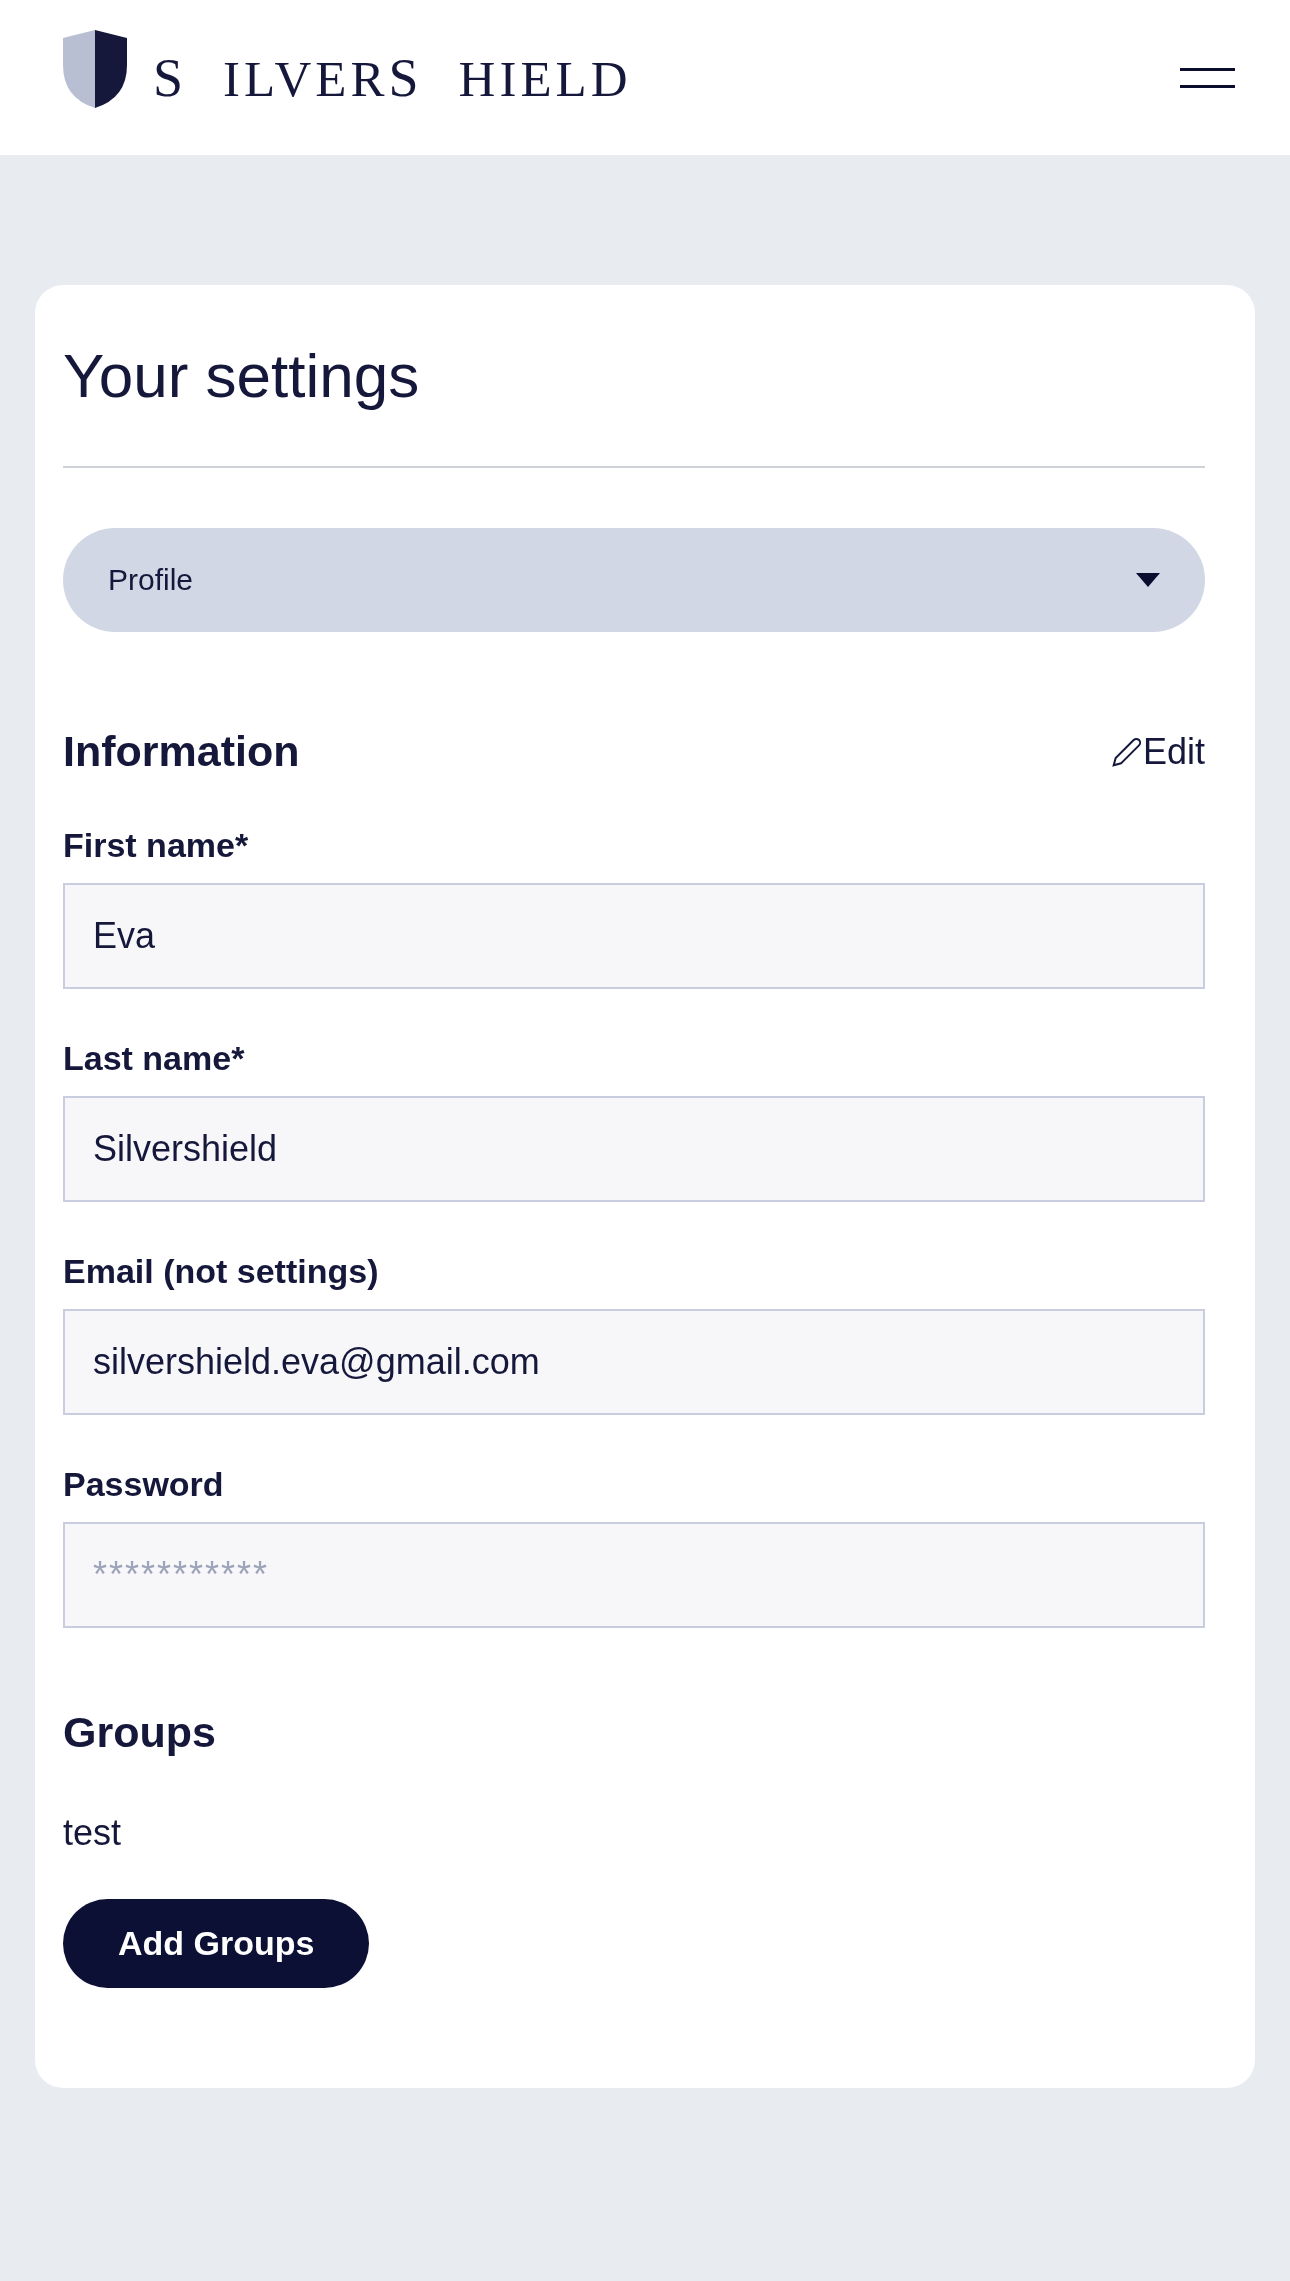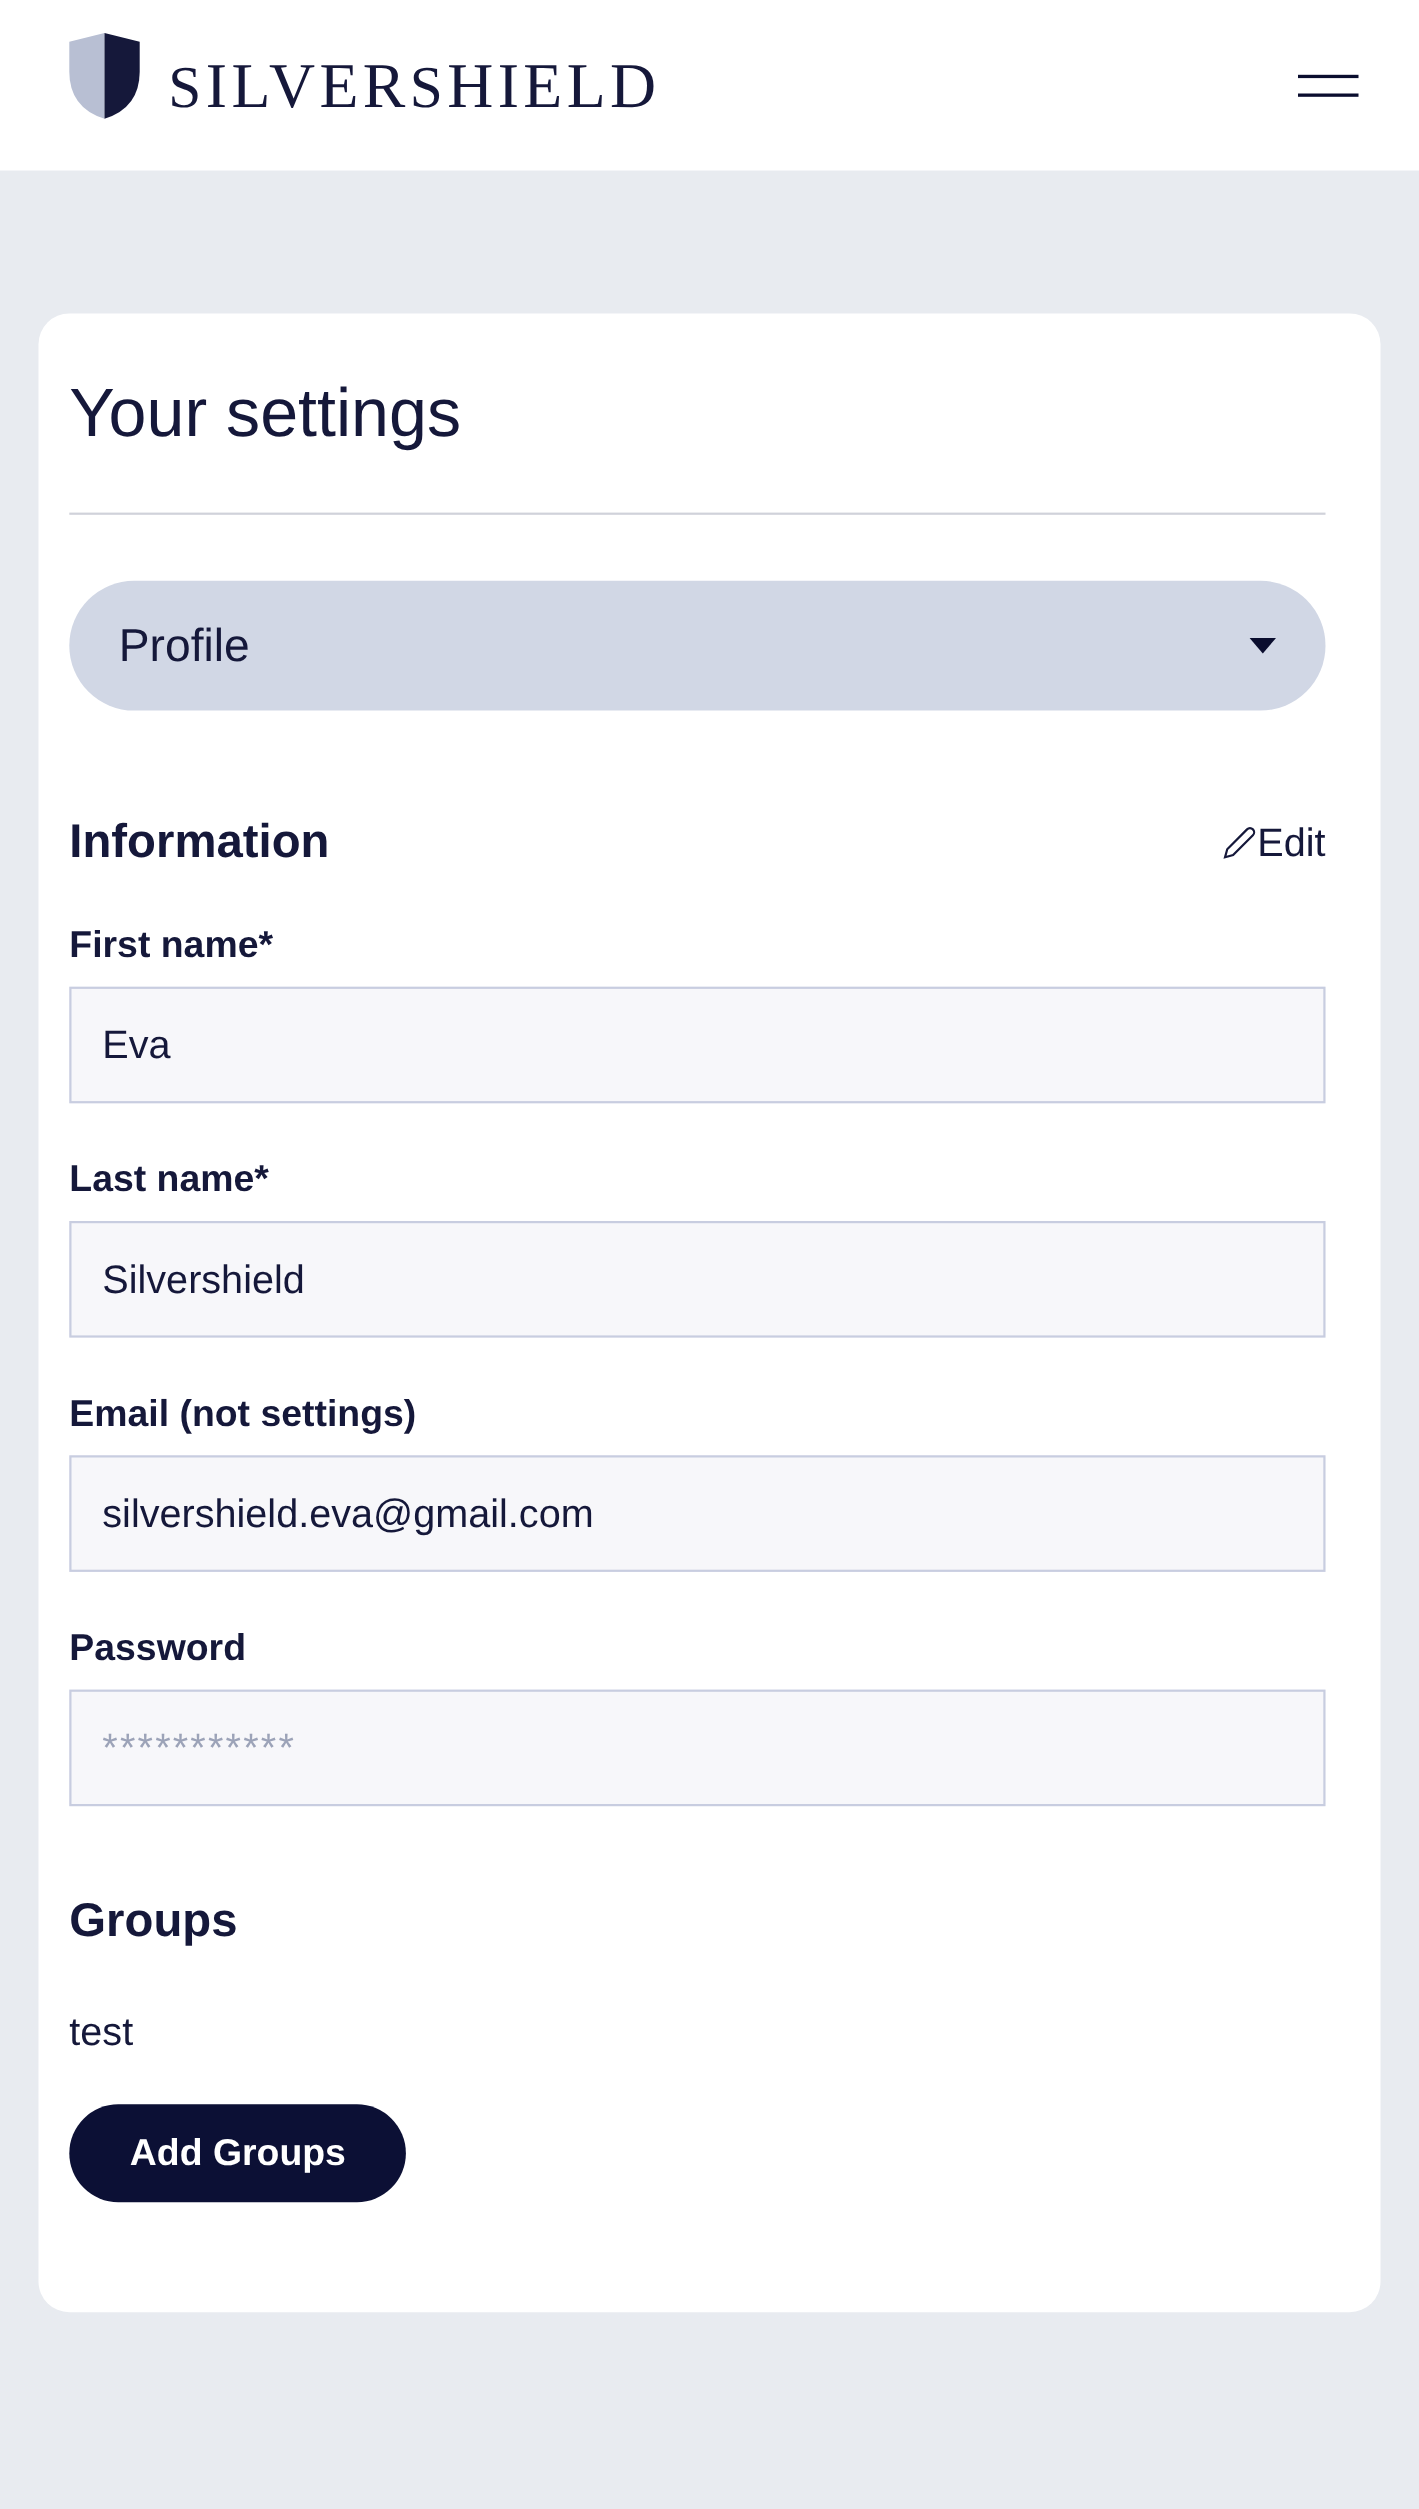--- a/index.html
+++ b/index.html
@@ -37,21 +37,22 @@
     
     .logo-text {
       font-family: 'Times New Roman', serif;
       font-size: 54px;
       letter-spacing: 4px;
       color: #15183a;
       font-weight: 400;
     }
     
     .logo-text .small-caps {
-      font-size: 58px;
+      font-size: 51px;
+      margin-left: 36px;
     }
     
     .hamburger {
       display: flex;
       flex-direction: column;
       gap: 14px;
       cursor: pointer;
     }
     
     .hamburger-line {
@@ -88,21 +89,21 @@
       border-radius: 65px;
       padding: 35px 45px;
       display: flex;
       align-items: center;
       justify-content: space-between;
       cursor: pointer;
       margin-bottom: 95px;
     }
     
     .dropdown-text {
-      font-size: 42px;
+      font-size: 30px;
       color: #15183a;
     }
     
     .dropdown-arrow {
       width: 0;
       height: 0;
       border-left: 12px solid transparent;
       border-right: 12px solid transparent;
       border-top: 14px solid #0a0d2e;
     }

